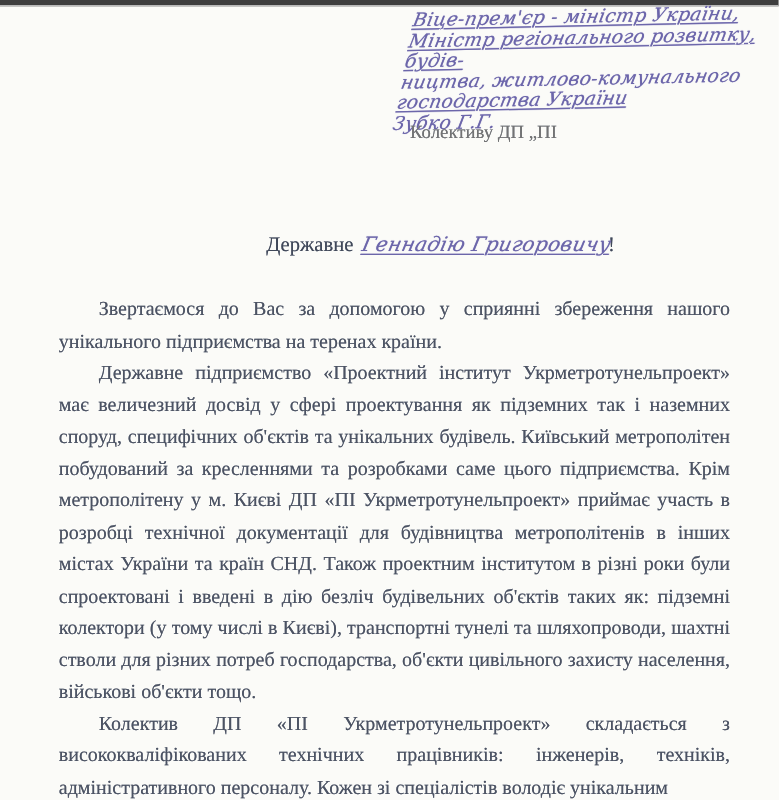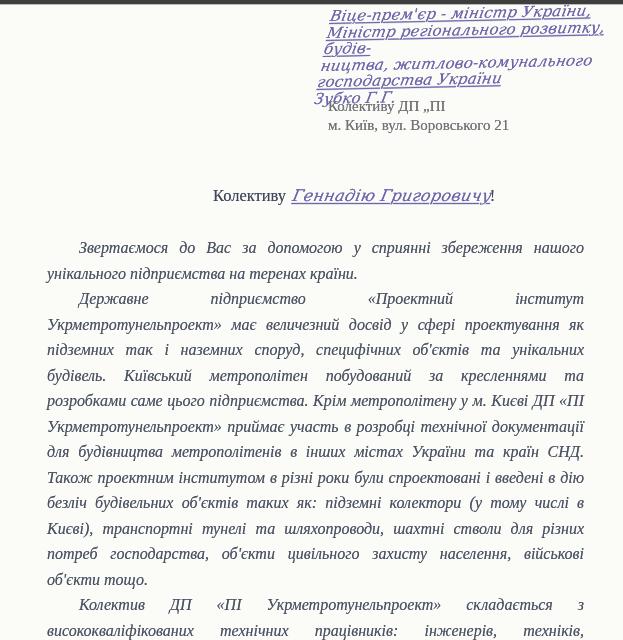--- a/index.html
+++ b/index.html
@@ -75,43 +75,42 @@
   .letter-body {
     position: absolute;
     left: 47px; top: 235px;
     width: 537px;
     font-size: 16px;
     line-height: 25.5px;
     text-align: justify;
     color: #4c5363;
     text-shadow: 0 0 0.5px #7b8292;
   }
-  .letter-body p { margin: 0; text-indent: 32px; font-style: italic; }
+  .letter-body p { margin: 0; text-indent: 32px; }
 </style>
 </head>
 <body>
 
 <div class="page">
 
   <div class="scan-bar"></div>
 
   <div class="annotation">
     <div class="hw-line hw-underline">Віце-прем'єр - міністр України,</div>
     <div class="hw-line hw-underline">Міністр регіонального розвитку, будів-</div>
     <div class="hw-line">ництва, житлово-комунального</div>
     <div class="hw-line hw-underline">господарства України</div>
     <div class="hw-line">Зубко Г.Г.</div>
   </div>
 
   <div class="recipient">
     <div>Колективу ДП „ПІ</div>
-    <div>м. Київ, вул. Воровського 21</div>
   </div>
 
-  <div class="salutation"><span>Колективу</span><span class="hw-name">Геннадію Григоровичу</span><span>!</span>
+  <div class="salutation"><span>Державне</span><span class="hw-name">Геннадію Григоровичу</span><span>!</span>
   </div>
 
   <div class="letter-body">
     <p>Звертаємося до Вас за допомогою у сприянні збереження нашого унікального підприємства на теренах країни.</p>
     <p>Державне підприємство «Проектний інститут Укрметротунельпроект» має величезний досвід у сфері проектування як підземних так і наземних споруд, специфічних об'єктів та унікальних будівель. Київський метрополітен побудований за кресленнями та розробками саме цього підприємства. Крім метрополітену у м. Києві ДП «ПІ Укрметротунельпроект» приймає участь в розробці технічної документації для будівництва метрополітенів в інших містах України та країн СНД. Також проектним інститутом в різні роки були спроектовані і введені в дію безліч будівельних об'єктів таких як: підземні колектори (у тому числі в Києві), транспортні тунелі та шляхопроводи, шахтні стволи для різних потреб господарства, об'єкти цивільного захисту населення, військові об'єкти тощо.</p>
     <p>Колектив ДП «ПІ Укрметротунельпроект» складається з висококваліфікованих технічних працівників: інженерів, техніків, адміністративного персоналу. Кожен зі спеціалістів володіє унікальним</p>
   </div>
 
 </div>
 

